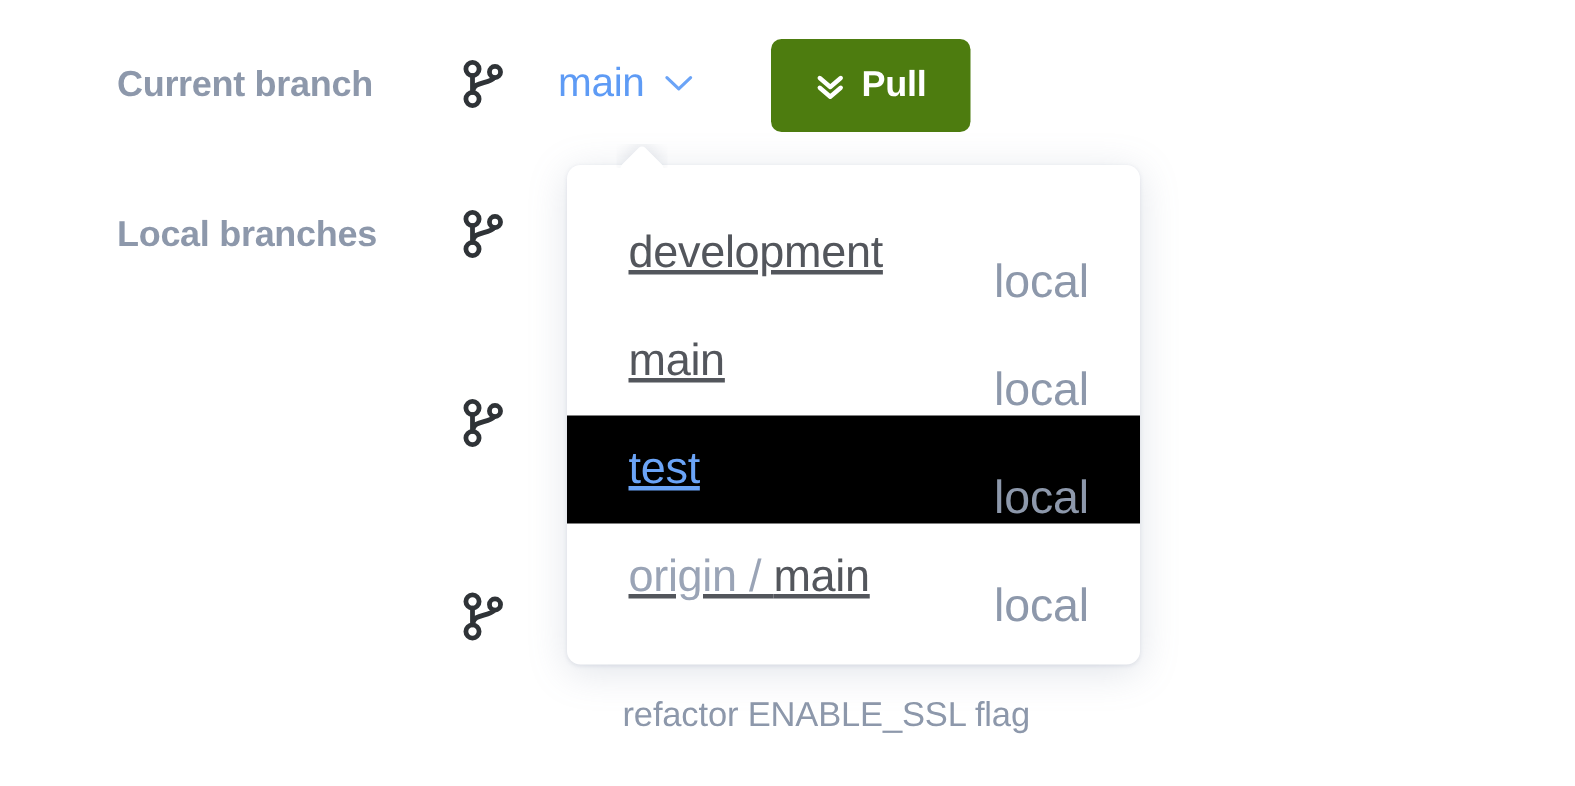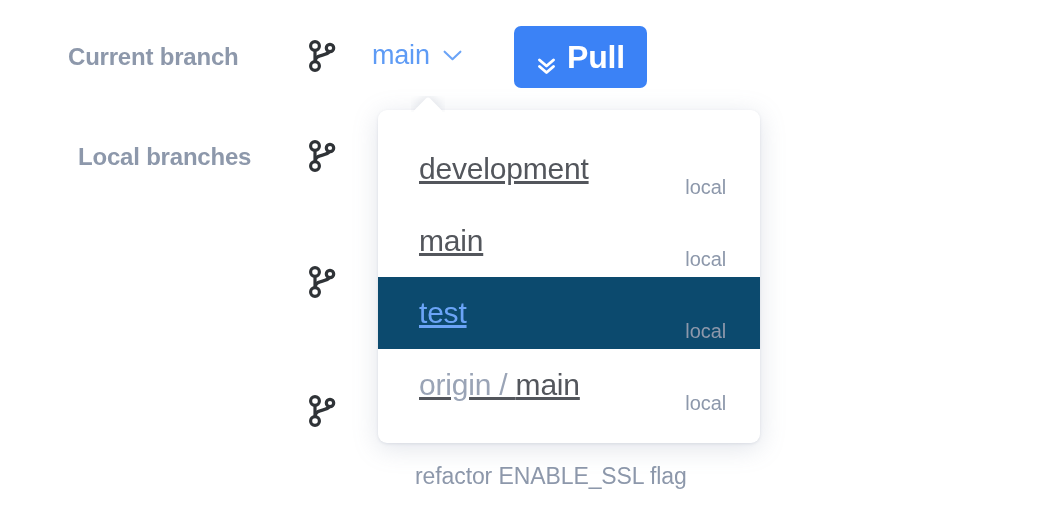--- a/index.html
+++ b/index.html
@@ -22,21 +22,21 @@
 
   
   .row-label {
     position: absolute;
     font-weight: bold;
     font-size: 24px;
     color: #8d98ab;
     letter-spacing: -0.2px;
     white-space: nowrap;
   }
-  #label-current-branch { left: 68px; top: 43px; }
+  #label-current-branch { left: 78px; top: 43px; }
   #label-local-branches { left: 78px; top: 143px; }
 
   
   .branch-icon {
     position: absolute;
     width: 30px;
     height: 34px;
   }
   .branch-icon svg { display: block; width: 100%; height: 100%; }
   #branch-icon-1 { left: 307px; top: 39px; }
@@ -69,25 +69,25 @@
   }
   .caret-down svg { display: block; }
 
   
   #pull-button {
     position: absolute;
     left: 514px;
     top: 26px;
     width: 133px;
     height: 62px;
-    background: #3b82f6;
+    background: #4d7c0f;
     border: 0;
     border-radius: 7px;
     color: #ffffff;
-    font-size: 32px;
+    font-size: 24px;
     font-weight: bold;
     letter-spacing: -0.2px;
     display: flex;
     align-items: center;
     justify-content: center;
     gap: 10px;
     cursor: pointer;
     font-family: "Liberation Sans", sans-serif;
   }
   #pull-icon { width: 21px; height: 21px; display: block; }
@@ -147,38 +147,38 @@
   .menu-item {
     height: 72px;
     display: flex;
     align-items: center;
     justify-content: space-between;
     padding: 0 34px 0 41px;
     box-sizing: border-box;
     cursor: pointer;
   }
   .menu-item.selected {
-    background: #0c4a6e;
+    background: #000000;
   }
   .menu-item-name {
     font-size: 30px;
     color: #53565c;
     letter-spacing: -0.2px;
     white-space: nowrap;
     text-decoration: underline;
   }
   .menu-item.selected .menu-item-name {
     color: #6ba4f7;
   }
   .menu-item-name .remote-prefix {
     color: #9aa4b6;
     margin-top: 28px;
   }
   .menu-item-kind {
-    font-size: 20px;
+    font-size: 31px;
     color: #8d98ab;
     letter-spacing: -0.1px;
     white-space: nowrap;
     margin-top: 37px;
   }
 </style>
 </head>
 <body>
 
 <div class="stage">

